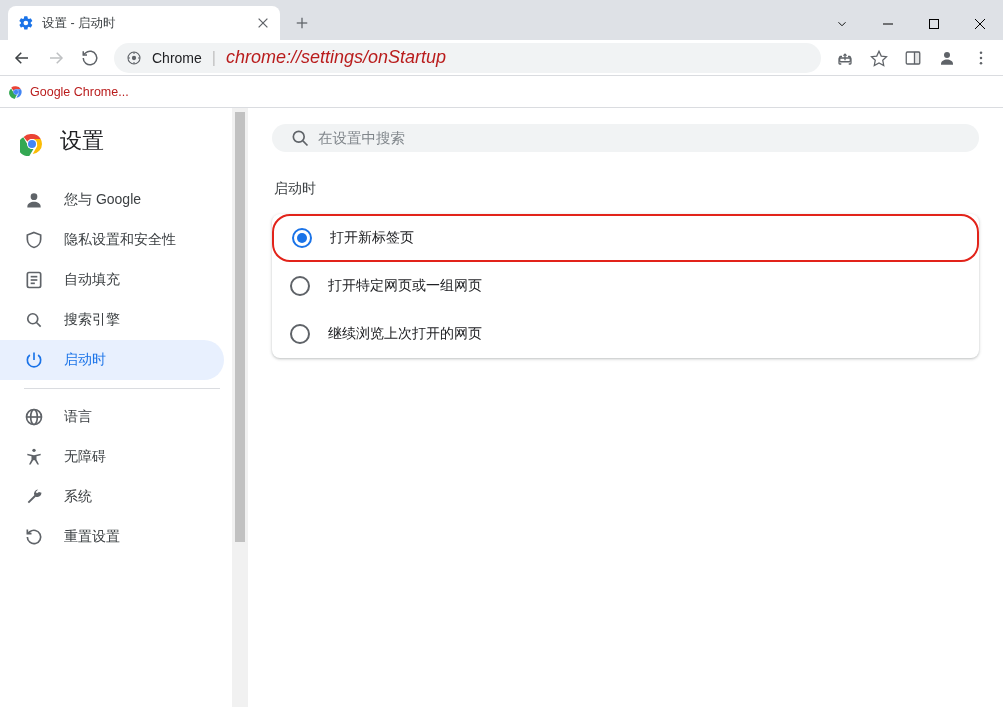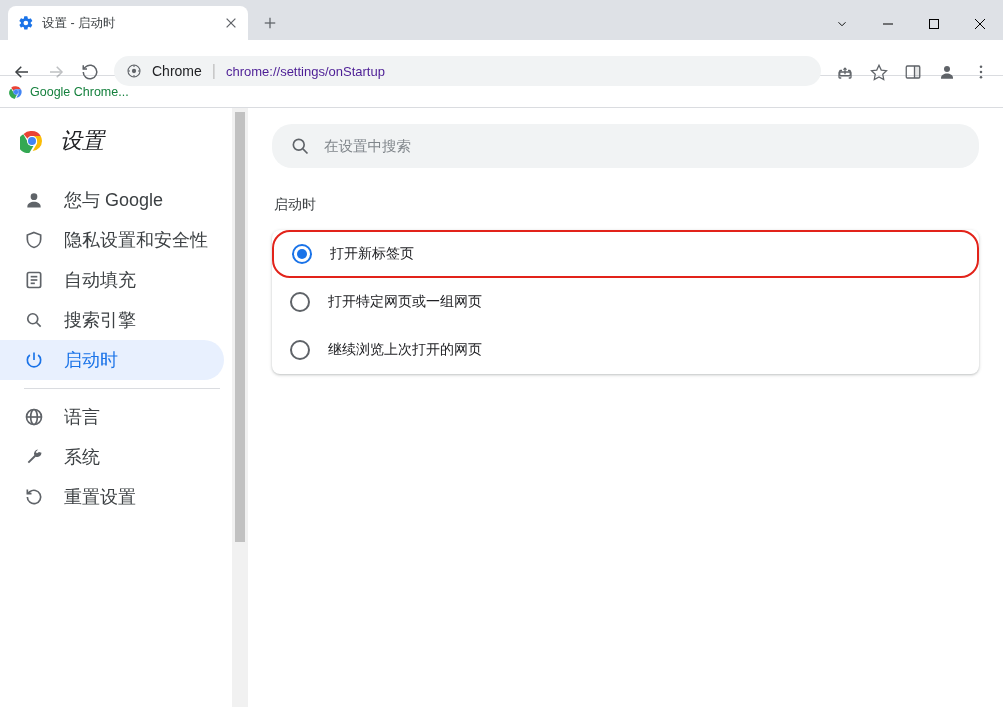--- a/index.html
+++ b/index.html
@@ -1,64 +1,64 @@
 <!DOCTYPE html>
 <html><head>
 <meta charset="utf-8">
 <style>
   * { box-sizing: border-box; margin: 0; padding: 0; font-family: "Segoe UI", Arial, sans-serif; }
   html, body { width: 1003px; height: 707px; overflow: hidden; background: #fff; color: #202124; }
 
   
   .titlebar { height: 40px; background: #dee1e6; display: flex; align-items: flex-end; }
-  .tab { height: 34px; width: 240px; margin-left: 8px; background: #fff; border-radius: 8px 8px 0 0; display: flex; align-items: center; padding: 0 10px; font-size: 12.5px; color: #3c4043; }
+  .tab { height: 34px; width: 272px; margin-left: 8px; background: #fff; border-radius: 8px 8px 0 0; display: flex; align-items: center; padding: 0 10px; font-size: 12.5px; color: #3c4043; }
   .tab .gear { width: 16px; height: 16px; margin-right: 8px; flex: none; }
   .tab .title { flex: 1; white-space: nowrap; overflow: hidden; text-overflow: ellipsis; }
   .tab .close { width: 14px; height: 14px; flex: none; color: #5f6368; }
   .newtab { width: 28px; height: 28px; margin-left: 8px; margin-bottom: 3px; display: flex; align-items: center; justify-content: center; border-radius: 50%; color:#5f6368;}
   .wincontrols { margin-left: auto; display: flex; }
   .winbtn { width: 46px; height: 32px; display: flex; align-items: center; justify-content: center; color: #000; }
   .winbtn svg { width: 12px; height: 12px; }
   .winbtn.chev svg { width: 14px; height: 14px; }
 
   
-  .toolbar { height: 36px; background: #fff; border-bottom: 1px solid #dadce0; display: flex; align-items: flex-start; padding: 16px 6px; gap: 2px; }
+  .toolbar { height: 36px; background: #fff; border-bottom: 1px solid #dadce0; display: flex; align-items: center; padding: 0 6px; gap: 2px; }
   .tbtn { width: 32px; height: 32px; display: flex; align-items: center; justify-content: center; border-radius: 50%; color: #5f6368; }
   .tbtn svg { width: 18px; height: 18px; }
   .omnibox { flex: 1; height: 30px; background: #f1f3f4; border-radius: 15px; display: flex; align-items: center; padding: 0 12px; margin: 0 6px; gap: 10px; }
   .omnibox .dino { width: 16px; height: 16px; flex: none; }
   .omnibox .label { font-size: 14px; color: #202124; }
   .omnibox .sep { color: #c1c1c1; }
-  .omnibox .url { font-size: 13px; color: #4c1d95; }
+  .omnibox .url { font-size: 18px; color: #b91c1c; font-style: italic; }
   .right-icons { display: flex; gap: 2px; }
 
   
-  .bookbar { height: 32px; background: #fff; border-bottom: 1px solid #dadce0; display: flex; align-items: center; padding: 0 8px; font-size: 12.5px; color: #15803d; gap: 6px; }
+  .bookbar { height: 32px; background: #fff; border-bottom: 1px solid #dadce0; display: flex; align-items: center; padding: 0 8px; font-size: 12.5px; color: #b91c1c; gap: 6px; }
   .bookbar .chrome-ico { width: 16px; height: 16px; }
 
   
   .content { display: flex; height: calc(707px - 40px - 36px - 32px); }
   .leftcol { width: 248px; display: flex; border-right: 0; }
   .sidebar { width: 232px; background: #fff; overflow-y: auto; }
   .scrollgutter { width: 16px; background: #f1f1f1; position: relative; }
   .scrollthumb { position: absolute; left: 3px; top: 4px; width: 10px; height: 430px; background: #c1c1c1; border-radius: 0; }
 
-  .page-title { display: flex; align-items: center; gap: 16px; padding: 18px 12px 24px 20px; font-style: italic; }
+  .page-title { display: flex; align-items: flex-end; gap: 16px; padding: 18px 12px 24px 20px; }
   .page-title .chrome-ico { width: 24px; height: 24px; }
   .page-title h1 { font-size: 22px; font-weight: 400; color: #202124; }
 
-  .navitem { height: 40px; display: flex; align-items: center; gap: 20px; padding: 0 12px 0 24px; font-size: 18px; color: #3c4043; border-radius: 0 20px 20px 0; margin-right: 8px; cursor: pointer; }
+  .navitem { height: 40px; display: flex; align-items: center; gap: 20px; padding: 0 12px 0 24px; font-size: 14px; color: #3c4043; border-radius: 0 20px 20px 0; margin-right: 8px; cursor: pointer; }
   .navitem .navicon { width: 20px; height: 20px; color: #5f6368; flex: none; display:flex; align-items:center; justify-content:center;}
   .navitem.selected { background: #e8f0fe; color: #1a73e8; }
   .navitem.selected .navicon { color: #1a73e8; }
   .navdivider { height: 1px; background: #dadce0; margin: 8px 12px 8px 24px; }
 
   .main { flex: 1; background: #fff; padding: 0 24px; }
   .searchwrap { padding: 16px 0 20px 0; }
-  .searchbox { height: 44px; background: #f1f3f4; border-radius: 20px; display: flex; align-items: center; padding: 0 18px; gap: 14px; }
+  .searchbox { height: 28px; background: #f1f3f4; border-radius: 20px; display: flex; align-items: center; padding: 0 18px; gap: 8px; }
   .searchbox svg { width: 20px; height: 20px; color: #5f6368; }
   .searchbox input { border: none; outline: none; background: transparent; font-size: 14.5px; color: #202124; flex: 1; }
   .searchbox input::placeholder { color: #80868b; }
 
   .section-title { font-size: 14px; color: #3c4043; padding: 8px 0 16px 2px; }
 
   .card { background: #fff; border-radius: 8px; box-shadow: 0 1px 2px rgba(60,64,67,.2), 0 1px 3px 1px rgba(60,64,67,.1); overflow: hidden; }
   .optrow { height: 48px; display: flex; align-items: center; padding: 0 18px; gap: 18px; font-size: 14px; color: #202124; cursor: pointer; border-radius: 18px; }
   .optrow.highlight { border: 2.5px solid #e2231a; height:48px; }
   .radio { width: 20px; height: 20px; border: 2px solid #5f6368; border-radius: 50%; flex: none; position: relative; }
@@ -272,20 +272,29 @@
               <circle cx="12" cy="12" r="9"></circle>
               <ellipse cx="12" cy="12" rx="4" ry="9"></ellipse>
               <line x1="3" y1="12" x2="21" y2="12"></line>
             </svg>
           </span>
         <span>语言</span>
       </div>
       <div class="navitem">
         <span class="navicon">
             <svg viewBox="0 0 24 24" fill="currentColor">
+              <circle cx="12" cy="4" r="2"></circle>
+              <path d="M4 8l8 2 8-2v2l-5 1v4l3 6h-2l-3-5h-2l-3 5H6l3-6v-4L4 10z"></path>
+            </svg>
+          </span>
+        <span>无障碍</span>
+      </div>
+      <div class="navitem">
+        <span class="navicon">
+            <svg viewBox="0 0 24 24" fill="currentColor">
               <path d="M21 7a5 5 0 0 1-7 4.6L6 19.6 4.4 18l8-8A5 5 0 0 1 17 3l-3 3 1.5 1.5L18 6l3 1z" transform="rotate(0 12 12)"></path>
             </svg>
           </span>
         <span>系统</span>
       </div>
       <div class="navitem">
         <span class="navicon">
             <svg viewBox="0 0 24 24" fill="none" stroke="currentColor" stroke-width="2">
               <path d="M4 12a8 8 0 1 0 3-6.3L4 8"></path>
               <polyline points="4 3 4 8 9 8"></polyline>

